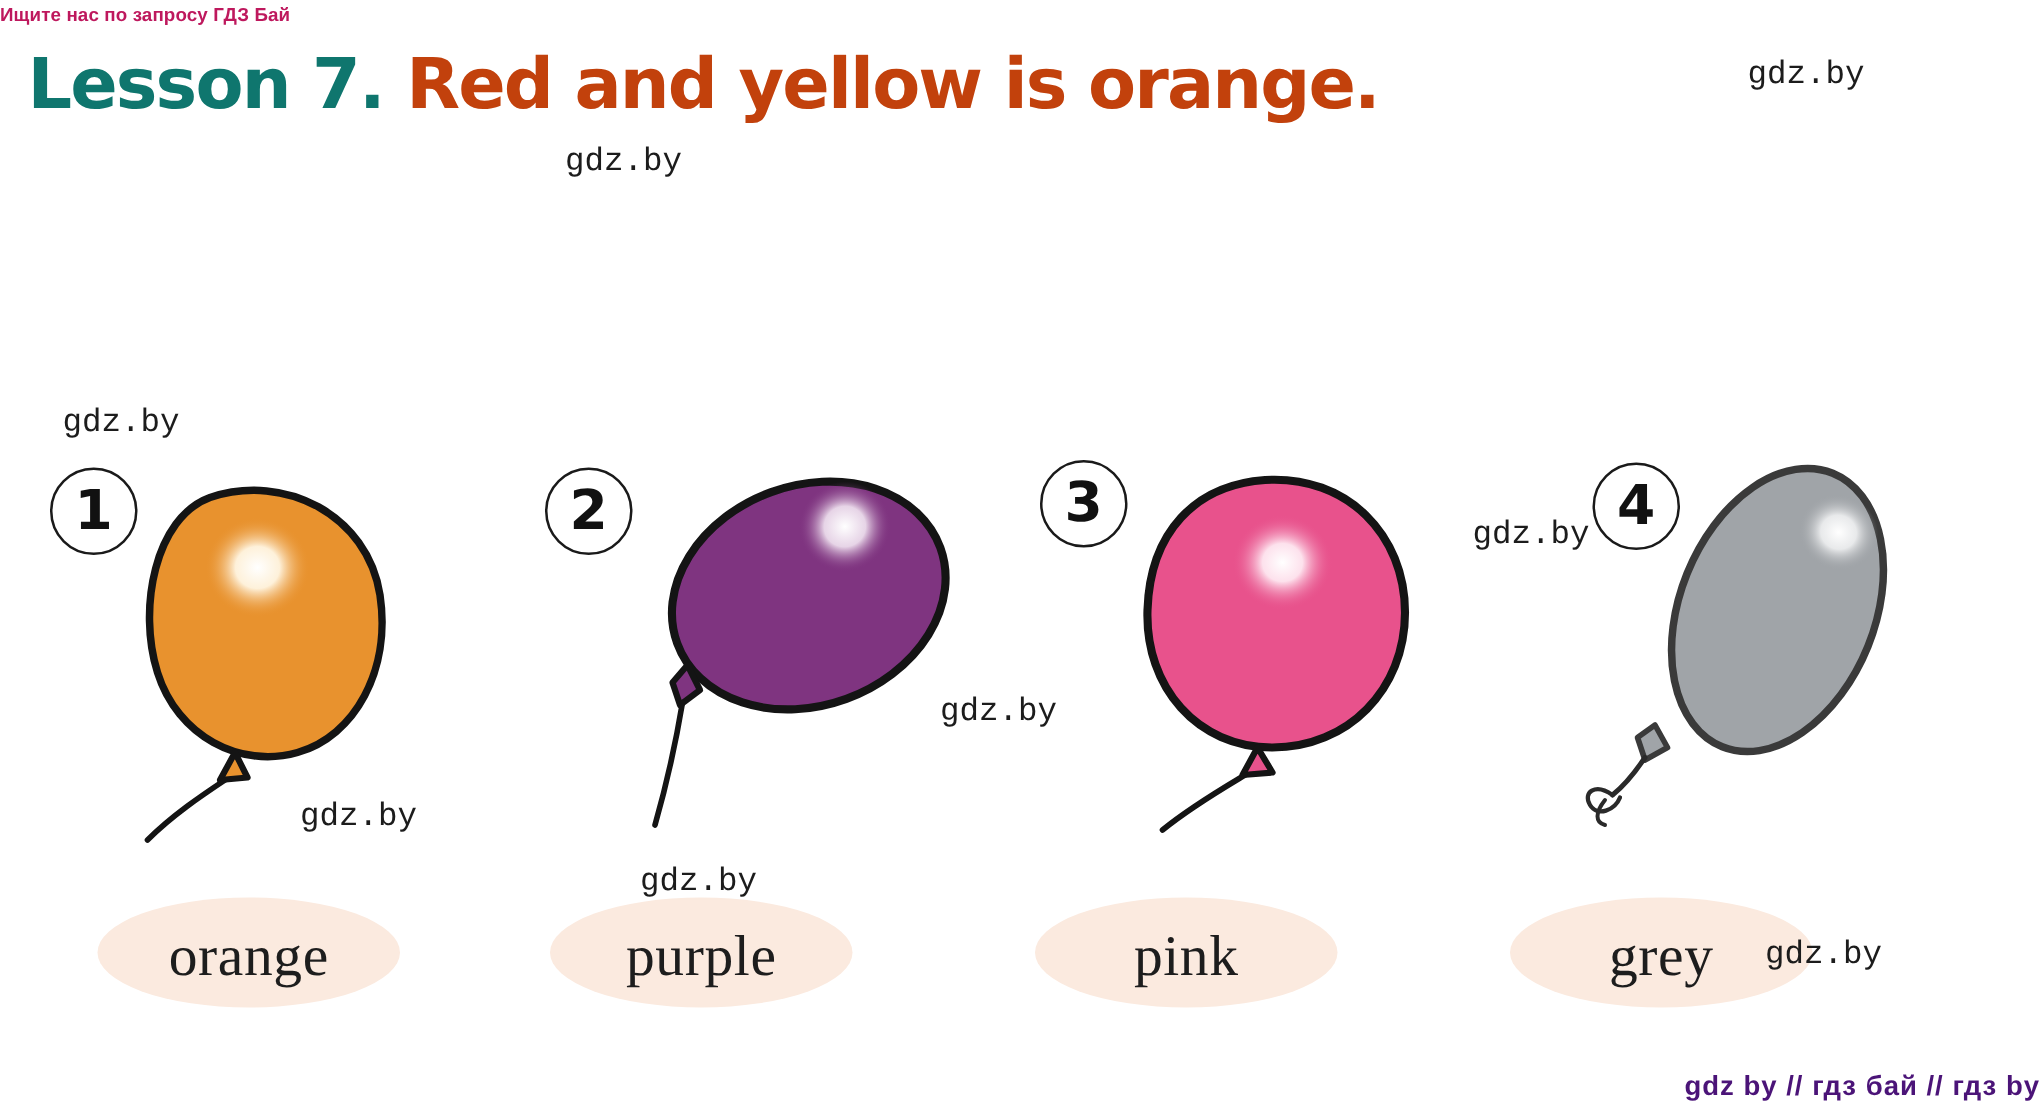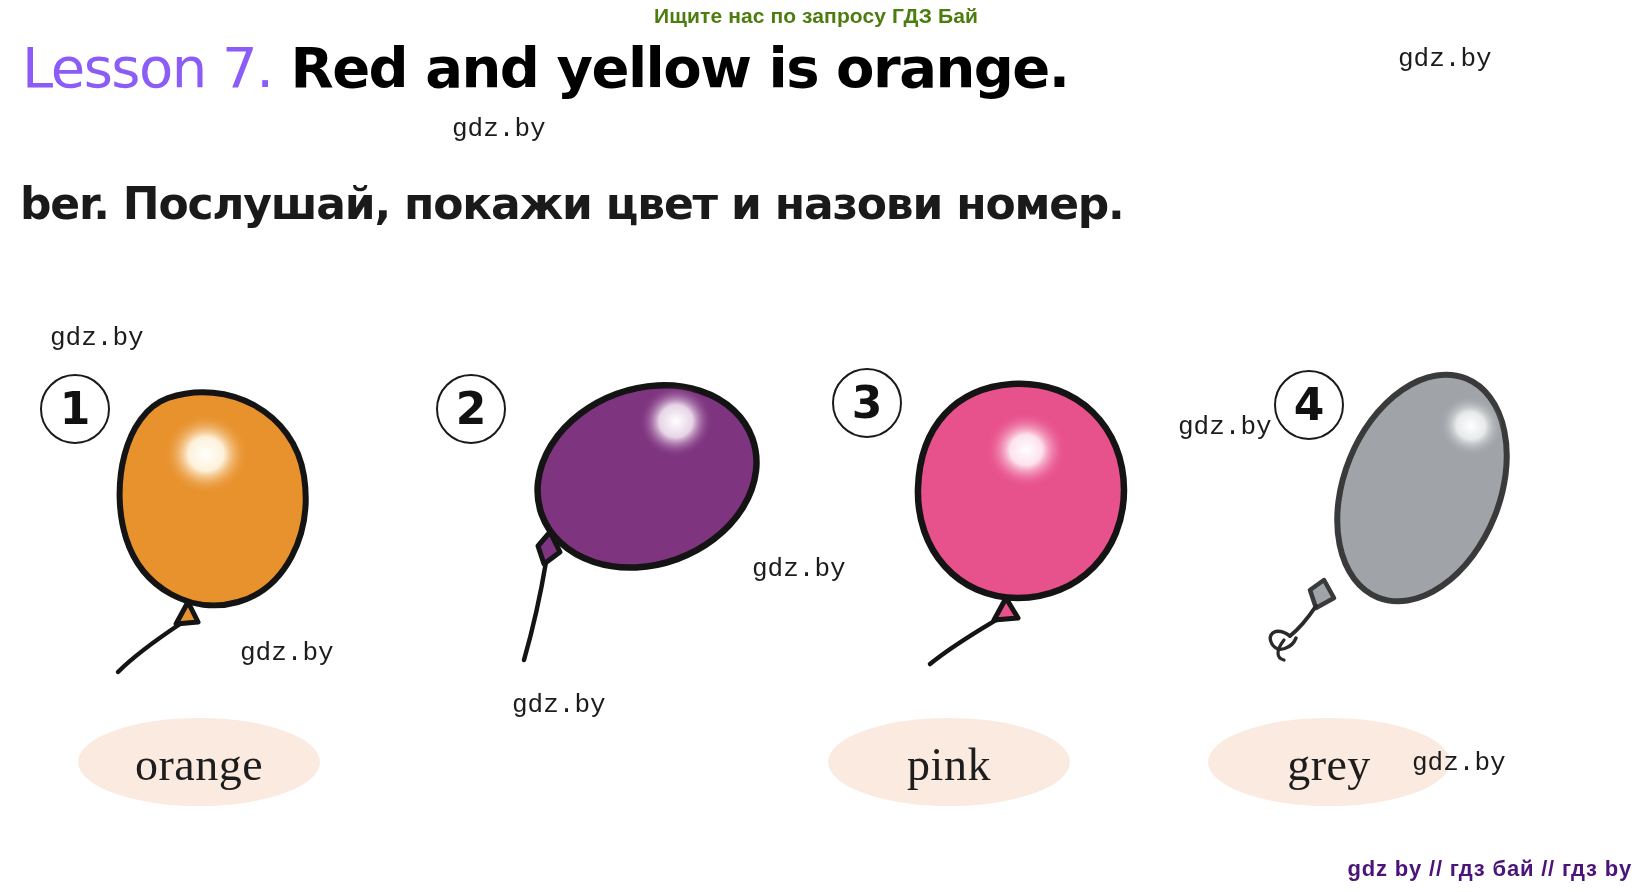--- a/index.html
+++ b/index.html
@@ -15,46 +15,45 @@
     font-family: "Liberation Sans", sans-serif;
     -webkit-font-smoothing: antialiased;
   }
 
   
   .promo-line {
     position: absolute;
     top: 4px;
     left: 0;
     width: 100%;
-    text-align: center;
-    color: #4d7c0f;
+    color: #be185d;
     font-family: "Liberation Sans", sans-serif;
-    font-size: 21px;
+    font-size: 15px;
     font-weight: 700;
     letter-spacing: .1px;
   }
 
   
   .lesson-heading {
     position: absolute;
     top: 40px;
     left: 22px;
     white-space: nowrap;
     font-family: "DejaVu Sans", sans-serif;
     font-size: 56px;
     font-weight: 700;
     line-height: 1;
     letter-spacing: -1.5px;
   }
   .lesson-number {
-    color: #8b5cf6;
-    font-weight: 400;
+    color: #0f766e;
+    font-weight: 700;
   }
   .lesson-title {
-    color: #000000;
+    color: #c2410c;
     font-weight: 700;
   }
 
   
   .task-block {
     position: absolute;
     top: 178px;
     left: 20px;
     width: 1600px;
   }
@@ -167,21 +166,20 @@
 <body>
 
 <div class="promo-line">Ищите нас по запросу ГДЗ Бай</div>
 
 <div class="lesson-heading">
   <span class="lesson-number">Lesson 7.</span>
   <span class="lesson-title">Red and yellow is orange.</span>
 </div>
 
 <div class="task-block">
-  <div class="task-line">ber. Послушай, покажи цвет и назови номер.</div>
 </div>
 
 <div class="balloons-row">
 
   <div class="balloon-cell" style="left:10px;">
     <div class="num-circle" style="left:30px; top:12px;">1</div>
     <svg class="balloon-svg" style="left:70px; top:22px;" width="280" height="295" viewBox="0 0 280 295">
       <defs>
         <radialGradient id="hl1" cx="50%" cy="50%" r="50%">
           <stop offset="0%" stop-color="#ffffff" stop-opacity="1"></stop>
@@ -252,20 +250,23 @@
       <path d="M54 238 C46 250 38 260 28 268" fill="none" stroke="#2a2a2a" stroke-width="4" stroke-linecap="round"></path>
       <path d="M28 268 C14 258 4 266 10 276 C16 286 30 280 34 270" fill="none" stroke="#2a2a2a" stroke-width="3.4" stroke-linecap="round"></path>
       <path d="M22 272 C14 282 14 290 22 292" fill="none" stroke="#2a2a2a" stroke-width="3.2" stroke-linecap="round"></path>
     </svg>
   </div>
 </div>
 
 <div class="words-row">
   <div class="word-chip" style="left:78px;">
     <span class="word-text">orange</span>
+  </div>
+  <div class="word-chip" style="left:440px;">
+    <span class="word-text">purple</span>
   </div>
   <div class="word-chip" style="left:1208px;">
     <span class="word-text">grey</span>
   </div>
   <div class="word-chip" style="left:828px;">
     <span class="word-text">pink</span>
   </div>
 </div>
 
 <div class="footer-line">gdz by  //  гдз бай  //  гдз by</div>

